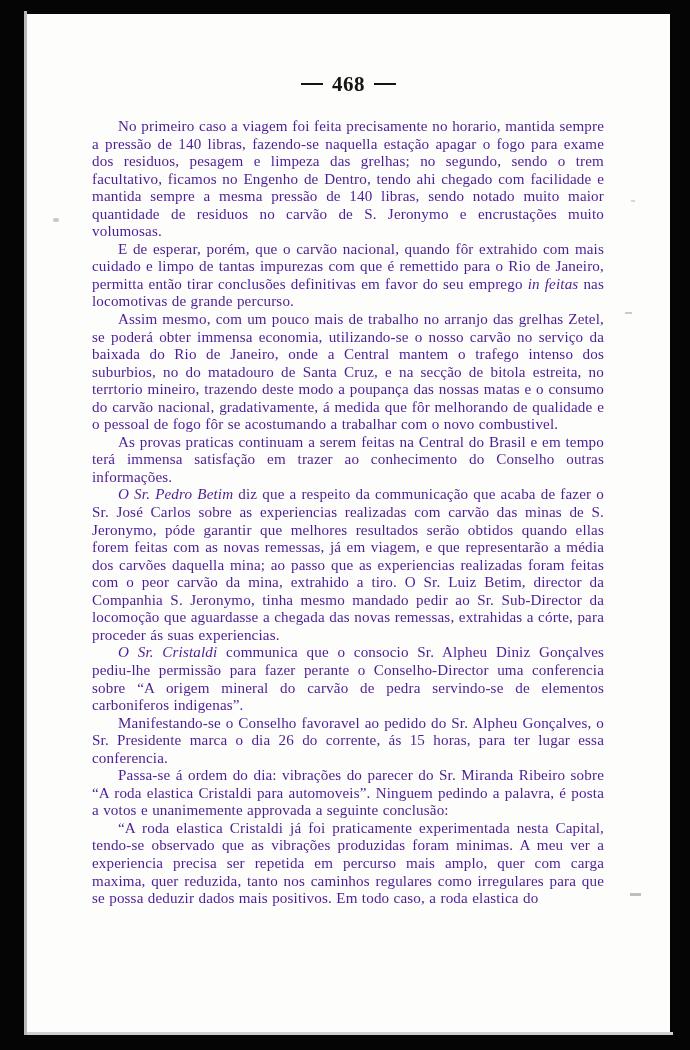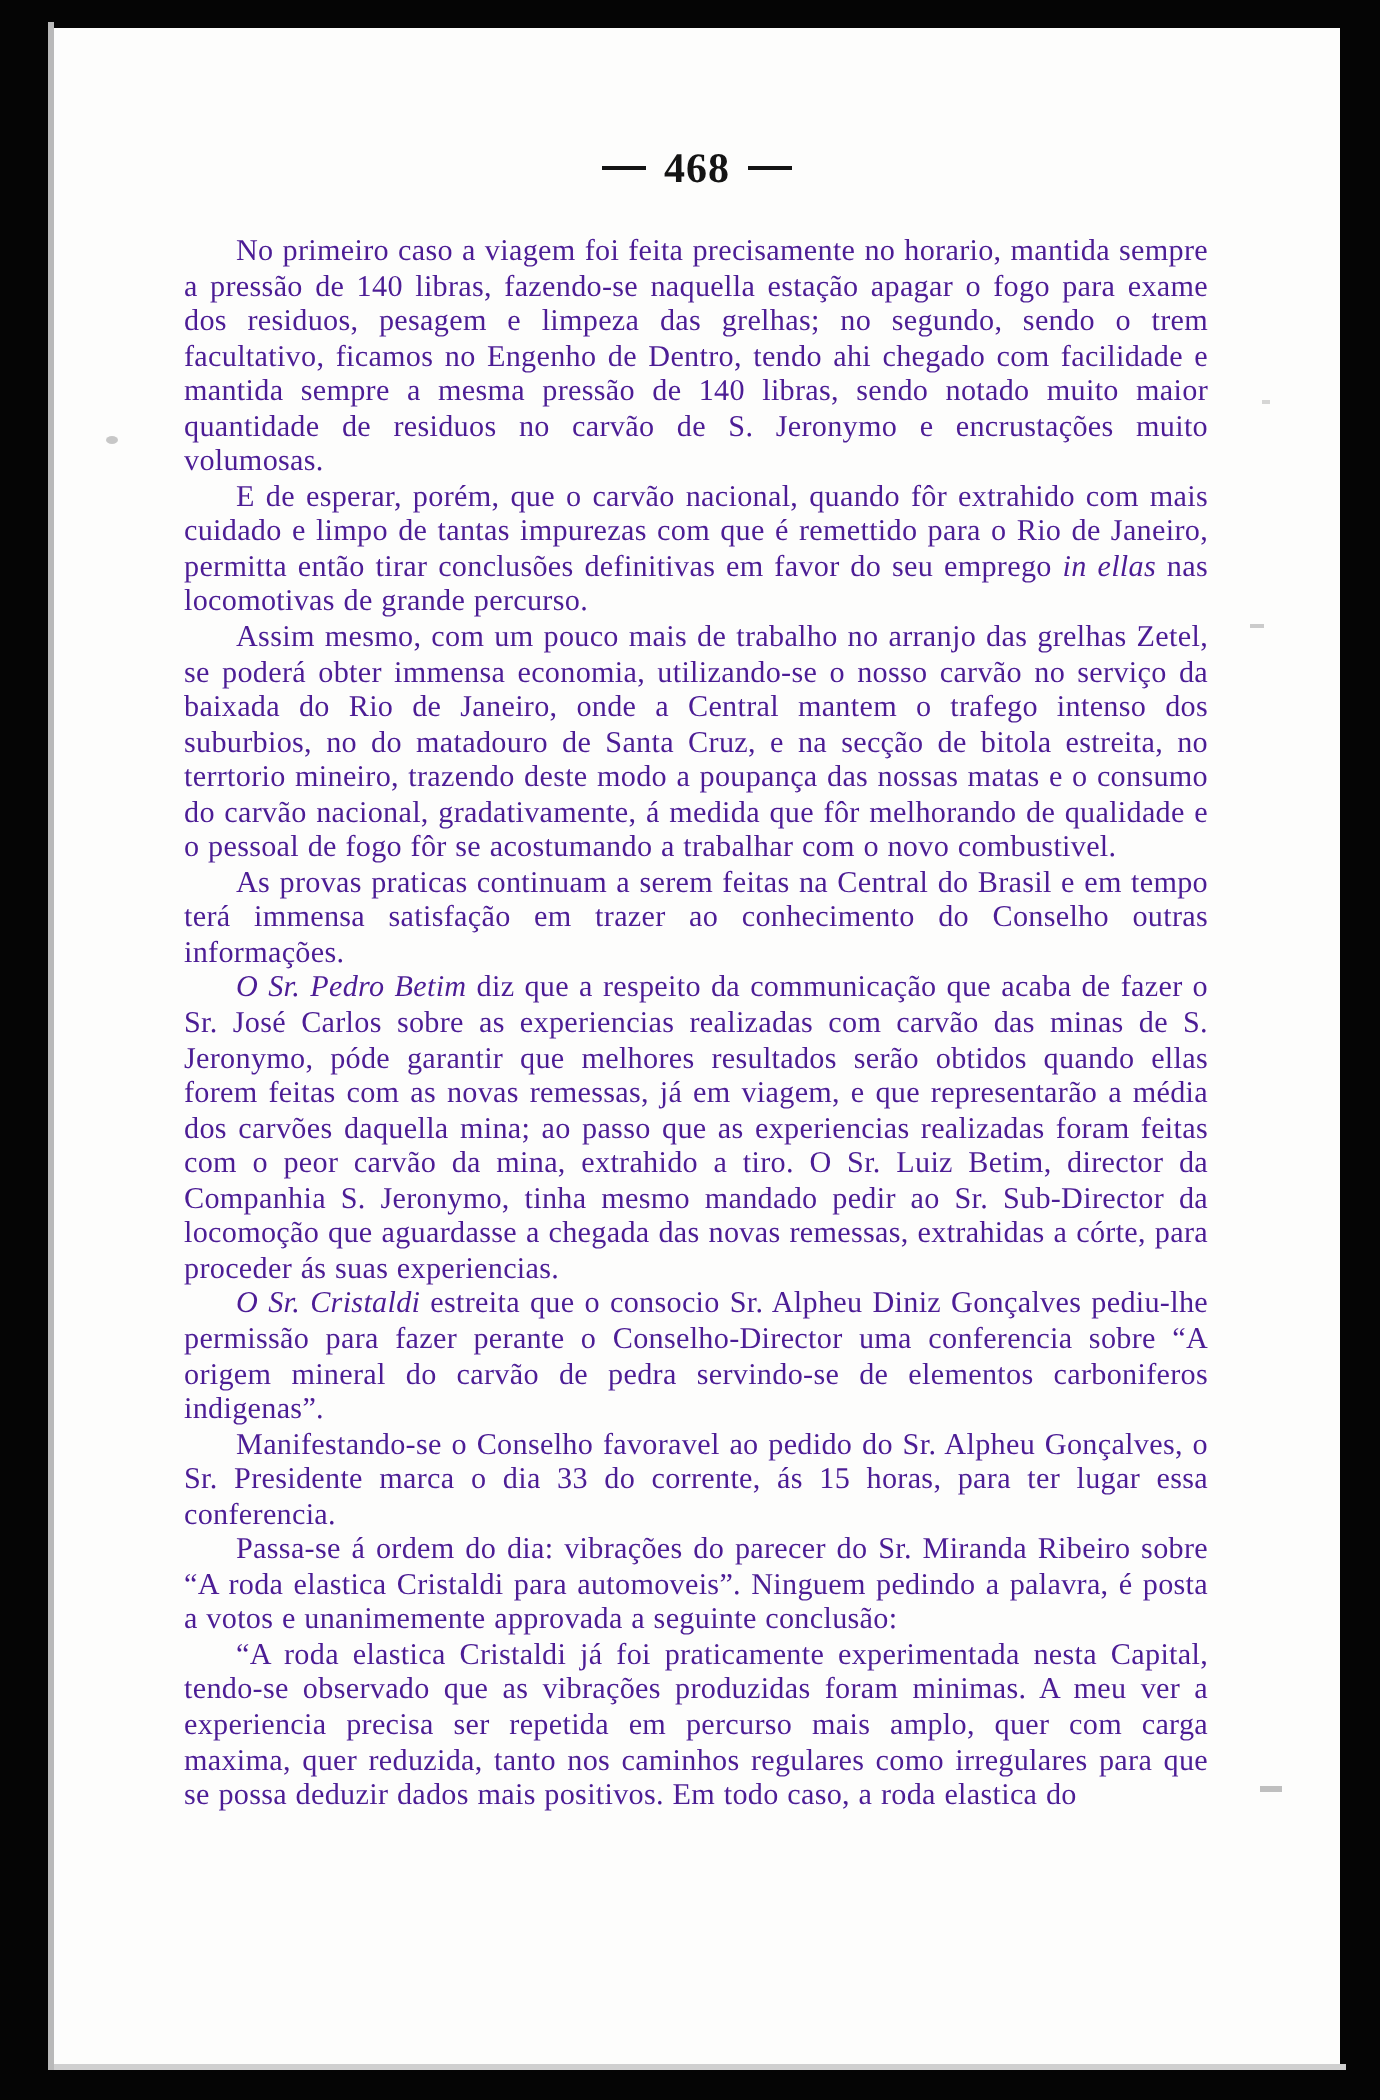--- a/index.html
+++ b/index.html
@@ -154,31 +154,31 @@
     <div id="paper-inner">
 
       <div class="folio">
         <span class="rule left"></span><span class="num">468</span><span class="rule right"></span>
       </div>
 
       <div id="text-block">
 
         <p class="para">No primeiro caso a viagem foi feita precisamente no horario, mantida sempre a pressão de 140 libras, fazendo-se naquella estação apagar o fogo para exame dos residuos, pesagem e limpeza das grelhas; no segundo, sendo o trem facultativo, ficamos no Engenho de Dentro, tendo ahi chegado com facilidade e mantida sempre a mesma pressão de 140 libras, sendo notado muito maior quantidade de residuos no carvão de S. Jeronymo e encrustações muito volumosas.</p>
 
-        <p class="para"><span>E de esperar, porém, que o carvão nacional, quando fôr extrahido com mais cuidado e limpo de tantas impurezas com que é remettido para o Rio de Janeiro, permitta então tirar conclusões definitivas em favor do seu emprego </span><em>in ellas</em><span> nas locomotivas de grande percurso.</span></p>
+        <p class="para"><span>E de esperar, porém, que o carvão nacional, quando fôr extrahido com mais cuidado e limpo de tantas impurezas com que é remettido para o Rio de Janeiro, permitta então tirar conclusões definitivas em favor do seu emprego </span><em>in feitas</em><span> nas locomotivas de grande percurso.</span></p>
 
         <p class="para">Assim mesmo, com um pouco mais de trabalho no arranjo das grelhas Zetel, se poderá obter immensa economia, utilizando-se o nosso carvão no serviço da baixada do Rio de Janeiro, onde a Central mantem o trafego intenso dos suburbios, no do matadouro de Santa Cruz, e na secção de bitola estreita, no terrtorio mineiro, trazendo deste modo a poupança das nossas matas e o consumo do carvão nacional, gradativamente, á medida que fôr melhorando de qualidade e o pessoal de fogo fôr se acostumando a trabalhar com o novo combustivel.</p>
 
         <p class="para">As provas praticas continuam a serem feitas na Central do Brasil e em tempo terá immensa satisfação em trazer ao conhecimento do Conselho outras informações.</p>
 
         <p class="para"><span class="nm">O Sr. Pedro Betim</span><span> diz que a respeito da communicação que acaba de fazer o Sr. José Carlos sobre as experiencias realizadas com carvão das minas de S. Jeronymo, póde garantir que melhores resultados serão obtidos quando ellas forem feitas com as novas remessas, já em viagem, e que representarão a média dos carvões daquella mina; ao passo que as experiencias realizadas foram feitas com o peor carvão da mina, extrahido a tiro. O Sr. Luiz Betim, director da Companhia S. Jeronymo, tinha mesmo mandado pedir ao Sr. Sub-Director da locomoção que aguardasse a chegada das novas remessas, extrahidas a córte, para proceder ás suas experiencias.</span></p>
 
-        <p class="para"><span class="nm">O Sr. Cristaldi</span><span> estreita que o consocio Sr. Alpheu Diniz Gonçalves pediu-lhe permissão para fazer perante o Conselho-Director uma conferencia sobre “A origem mineral do carvão de pedra servindo-se de elementos carboniferos indigenas”.</span></p>
+        <p class="para"><span class="nm">O Sr. Cristaldi</span><span> communica que o consocio Sr. Alpheu Diniz Gonçalves pediu-lhe permissão para fazer perante o Conselho-Director uma conferencia sobre “A origem mineral do carvão de pedra servindo-se de elementos carboniferos indigenas”.</span></p>
 
-        <p class="para">Manifestando-se o Conselho favoravel ao pedido do Sr. Alpheu Gonçalves, o Sr. Presidente marca o dia 33 do corrente, ás 15 horas, para ter lugar essa conferencia.</p>
+        <p class="para">Manifestando-se o Conselho favoravel ao pedido do Sr. Alpheu Gonçalves, o Sr. Presidente marca o dia 26 do corrente, ás 15 horas, para ter lugar essa conferencia.</p>
 
         <p class="para">Passa-se á ordem do dia: vibrações do parecer do Sr. Miranda Ribeiro sobre “A roda elastica Cristaldi para automoveis”. Ninguem pedindo a palavra, é posta a votos e unanimemente approvada a seguinte conclusão:</p>
 
         <p class="para">“A roda elastica Cristaldi já foi praticamente experimentada nesta Capital, tendo-se observado que as vibrações produzidas foram minimas. A meu ver a experiencia precisa ser repetida em percurso mais amplo, quer com carga maxima, quer reduzida, tanto nos caminhos regulares como irregulares para que se possa deduzir dados mais positivos. Em todo caso, a roda elastica do</p>
 
       </div>
 
       <span class="speck" id="speck-left"></span>
       <span class="speck" id="speck-mid"></span>
       <span class="speck" id="speck-right-dash"></span>

